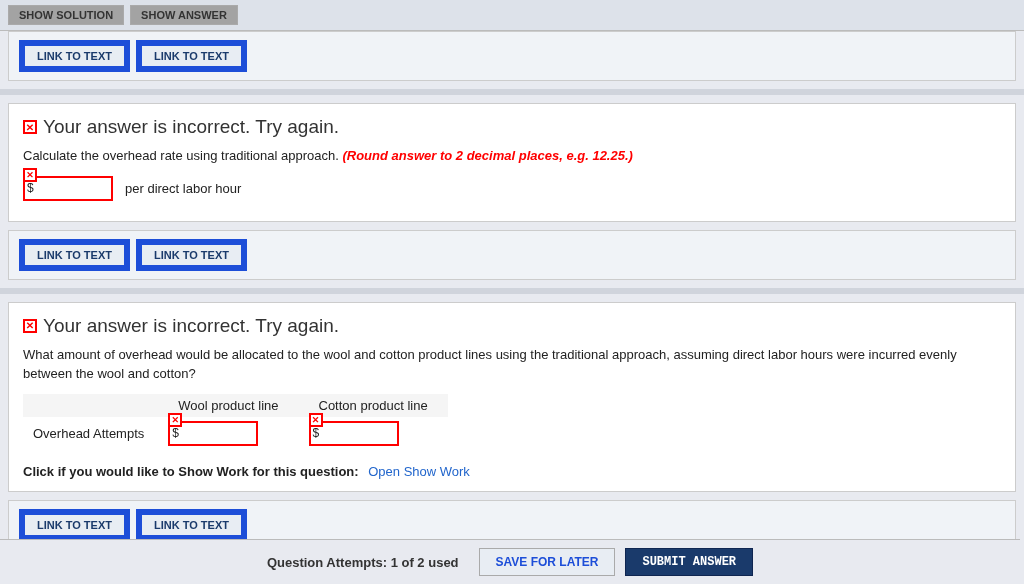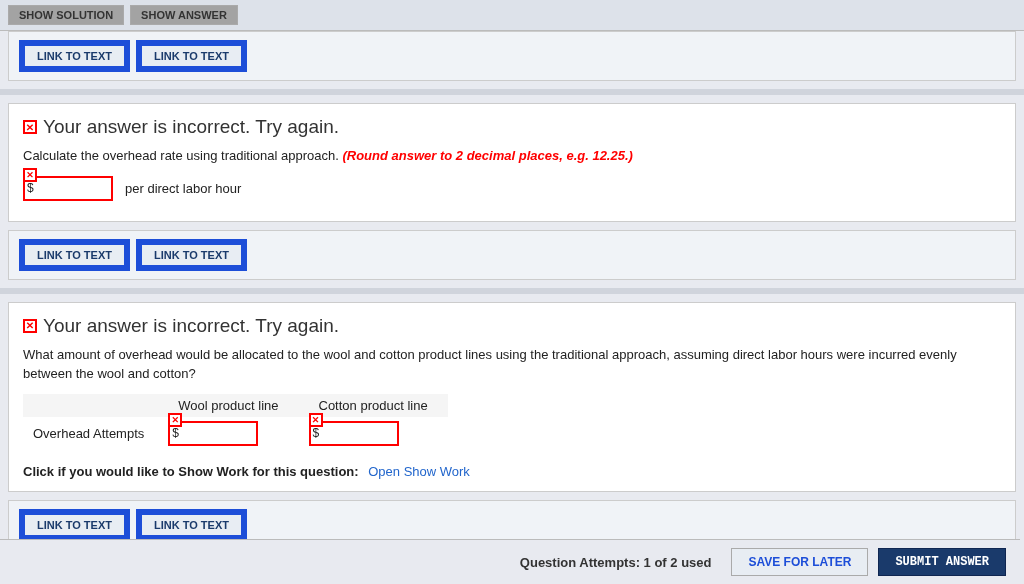--- a/index.html
+++ b/index.html
@@ -188,21 +188,21 @@
       text-decoration: none;
       cursor: pointer;
       margin-left: 6px;
     }
 
     .bottom-bar {
       background: #e8eaf0;
       border-top: 1px solid #bbb;
       padding: 8px 14px;
       display: flex;
-      justify-content: flex-end;
+      justify-content: center;
       align-items: center;
       gap: 10px;
       position: fixed;
       bottom: 0;
       left: 0;
       right: 4px;
     }
 
     .attempts-text {
       font-size: 13px;

